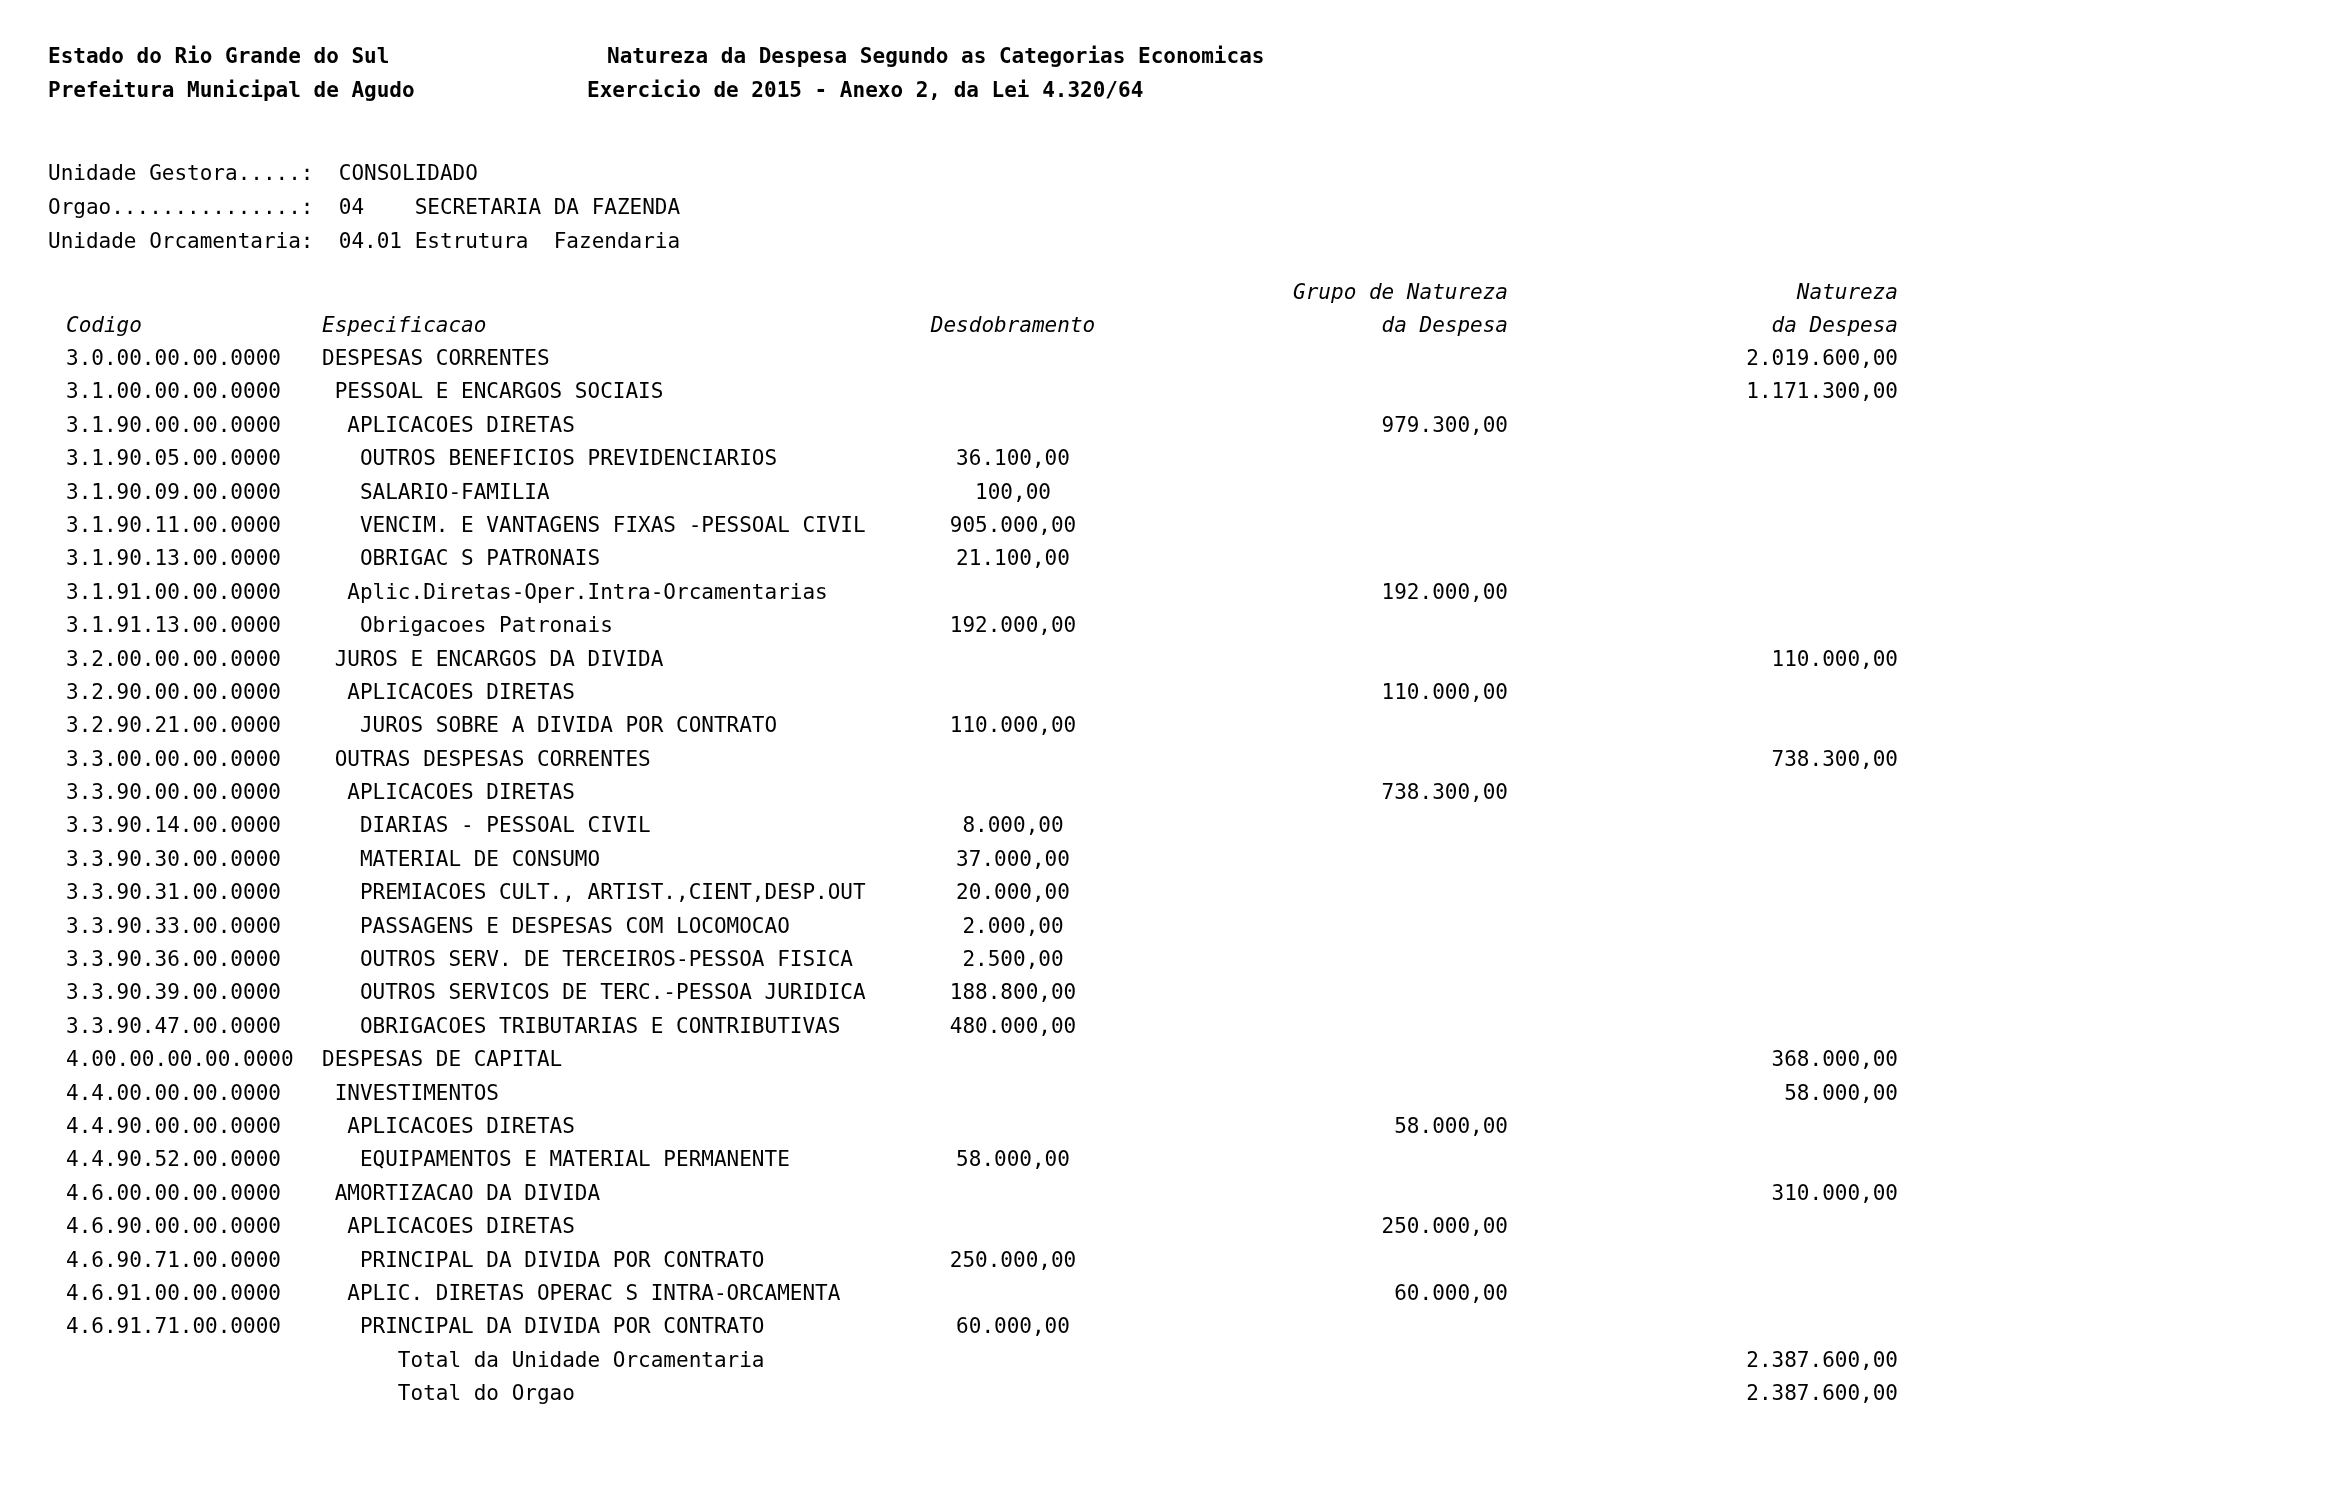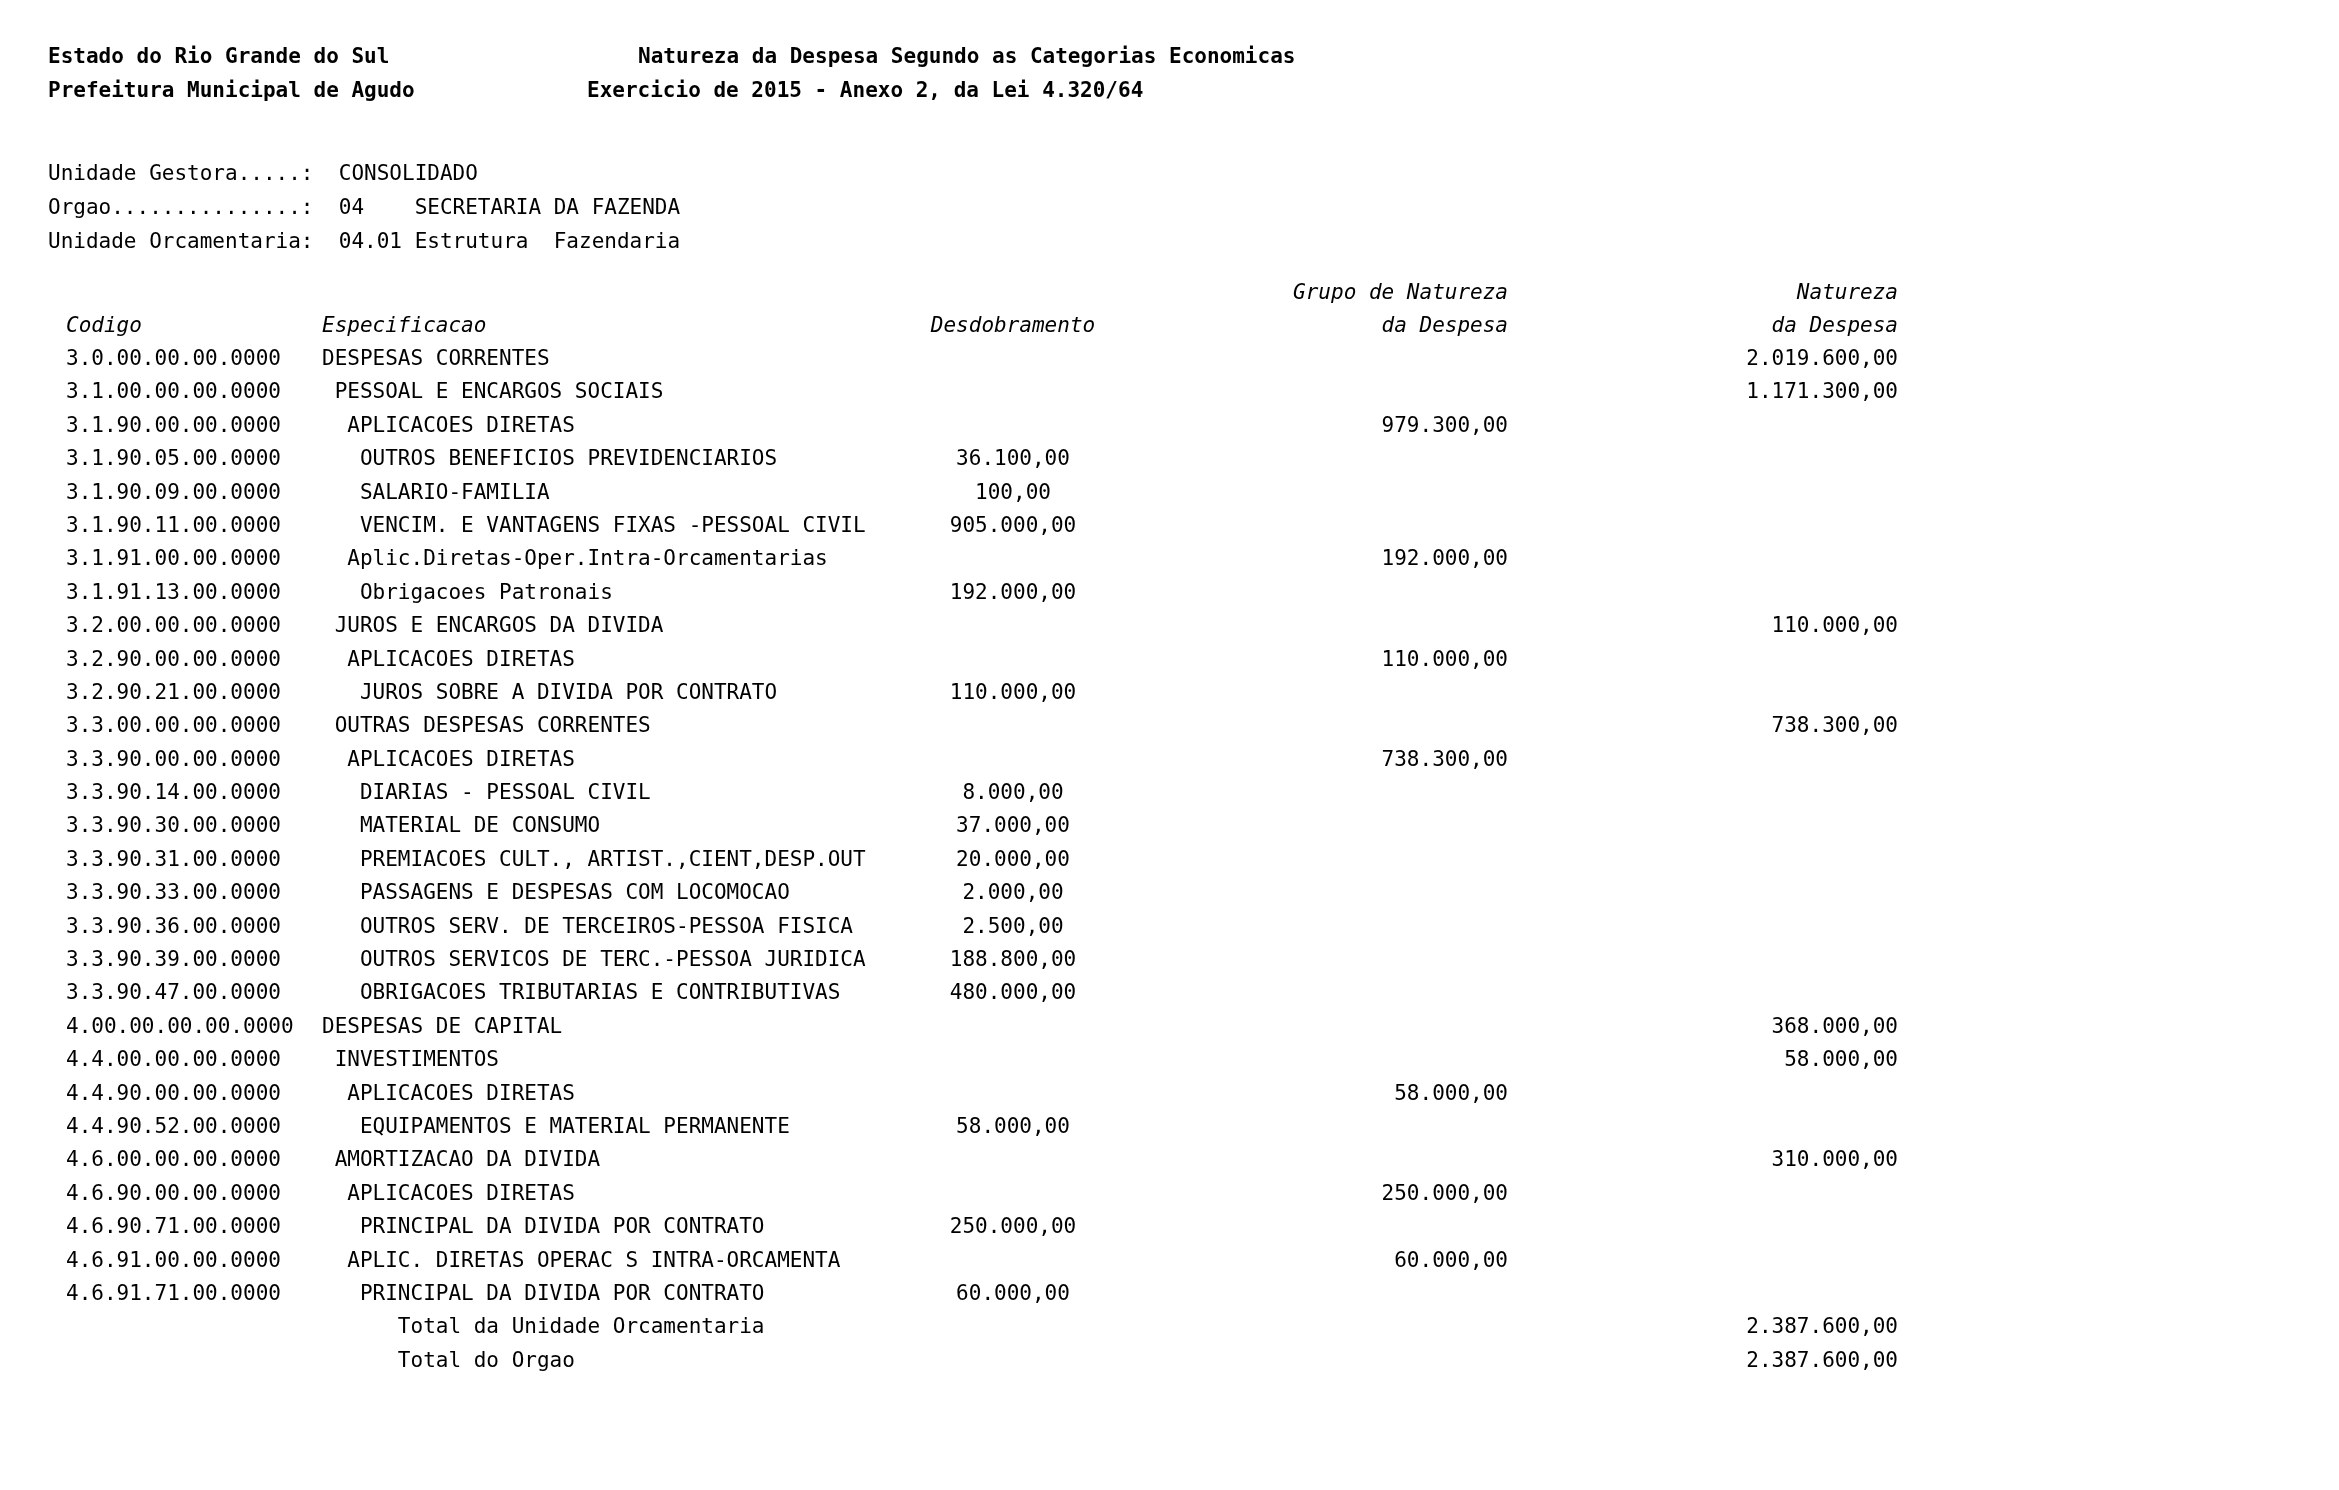--- a/index.html
+++ b/index.html
@@ -35,21 +35,21 @@
     height: 34px;
   }
   .hdr-left {
     width: 500px;
     flex: 0 0 500px;
     white-space: pre;
   }
   .hdr-center {
     white-space: pre;
   }
-  .hdr-row.row1 .hdr-center { margin-left: 90px; }
+  .hdr-row.row1 .hdr-center { margin-left: 59px; }
   .hdr-row.row2 .hdr-center { margin-left: 39px; }
 
   .meta-block {
     position: absolute;
     top: 148px;
     left: 48px;
     margin-top: 8px;
   }
   .meta-row {
     white-space: pre;
@@ -191,20 +191,27 @@
         <span class="c-nat"></span>
       </div>
       <div class="row">
         <span class="c-codigo">3.1.90.11.00.0000</span>
         <span class="c-espec">   VENCIM. E VANTAGENS FIXAS -PESSOAL CIVIL</span>
         <span class="c-desd">905.000,00</span>
         <span class="c-grupo"></span>
         <span class="c-nat"></span>
       </div>
       <div class="row">
+        <span class="c-codigo">3.1.90.13.00.0000</span>
+        <span class="c-espec">   OBRIGAC S PATRONAIS</span>
+        <span class="c-desd">21.100,00</span>
+        <span class="c-grupo"></span>
+        <span class="c-nat"></span>
+      </div>
+      <div class="row">
         <span class="c-codigo">3.1.91.00.00.0000</span>
         <span class="c-espec">  Aplic.Diretas-Oper.Intra-Orcamentarias</span>
         <span class="c-desd"></span>
         <span class="c-grupo">192.000,00</span>
         <span class="c-nat"></span>
       </div>
       <div class="row">
         <span class="c-codigo">3.1.91.13.00.0000</span>
         <span class="c-espec">   Obrigacoes Patronais</span>
         <span class="c-desd">192.000,00</span>

